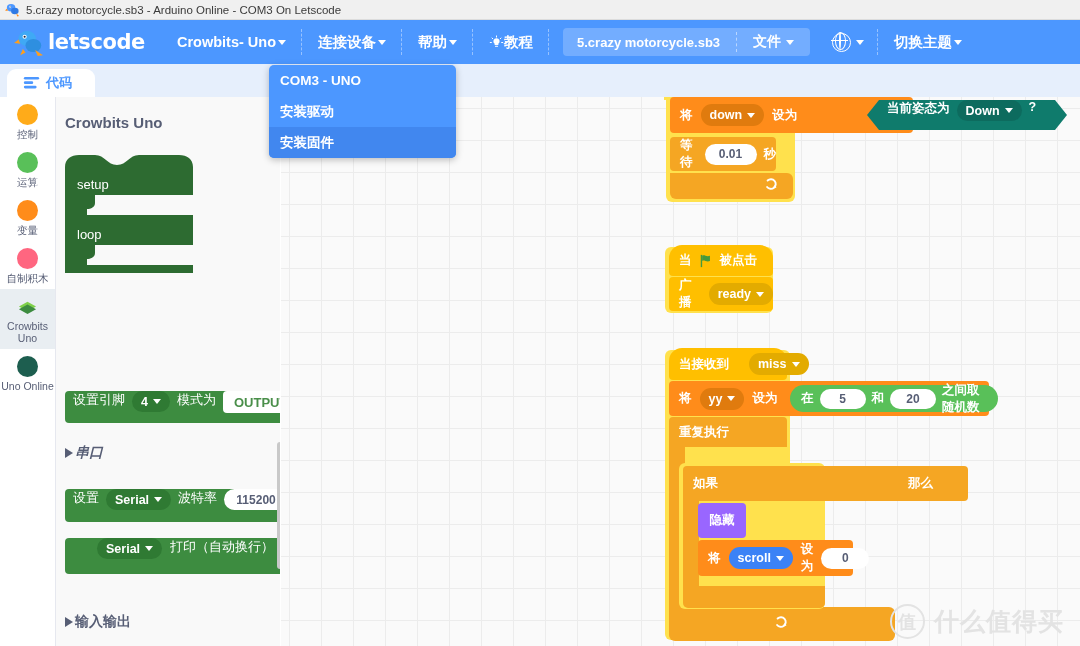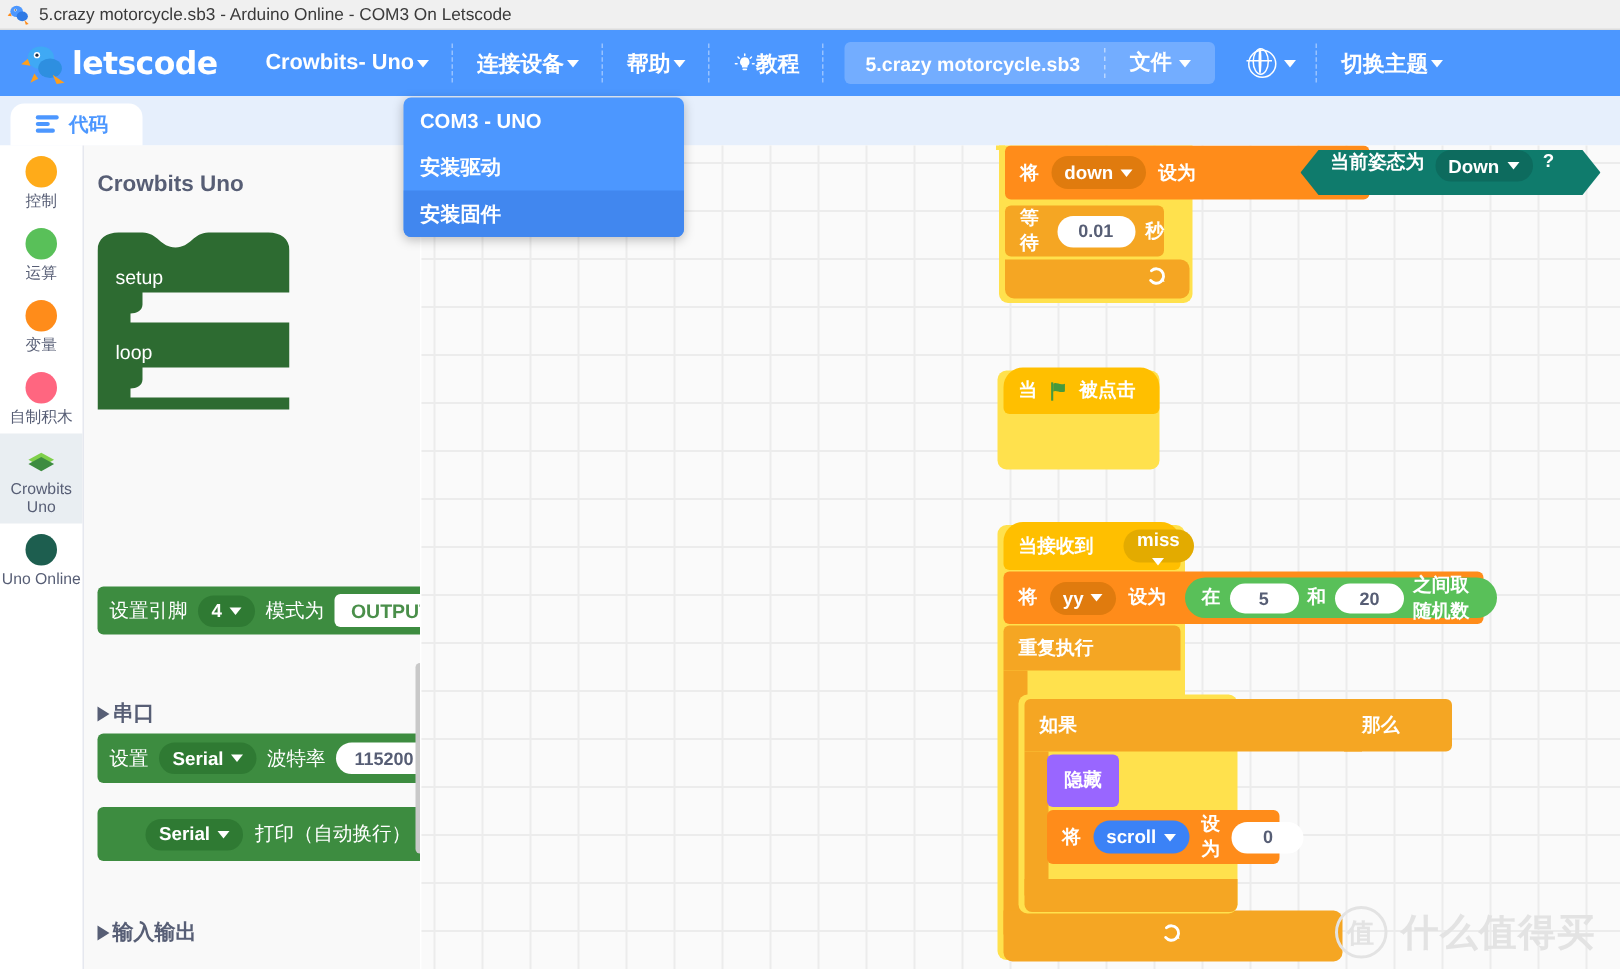--- a/index.html
+++ b/index.html
@@ -79,21 +79,21 @@
   .cat .lbl{font-size:10.5px;color:#575e75;line-height:12px;text-align:center;}
 
   
   .palette{position:absolute;left:56px;top:97px;width:224px;height:549px;background:#f9f9f9;overflow:hidden;}
   .pal-title{font-size:15px;font-weight:bold;color:#575e75;padding:17px 0 0 9px;}
   .pal-sect{font-size:14px;font-weight:bold;color:#575e75;padding:6px 0 0 9px;display:flex;align-items:center;gap:2px;}
   .tri{display:inline-block;width:0;height:0;border-top:5px solid transparent;border-bottom:5px solid transparent;border-left:8px solid #575e75;}
   .pal-scroll{position:absolute;left:221px;top:53px;width:6px;height:184px;border-radius:3px;background:#c9c9c9;}
 
   
-  .blk{position:absolute;display:flex;align-items:center;box-sizing:border-box;color:#fff;white-space:nowrap;}
+  .blk{position:absolute;display:flex;box-sizing:border-box;color:#fff;white-space:nowrap;}
   .green{background:#3d8c40;}
   .blk-lbl{font-size:13px;color:#fff;font-weight:normal;}
   .drop-oval{
     display:inline-flex;align-items:center;gap:5px;height:21px;padding:0 9px;border-radius:11px;
     font-size:12.5px;font-weight:bold;color:#fff;
   }
   .drop-oval .dcaret{width:0;height:0;border-left:4.5px solid transparent;border-right:4.5px solid transparent;border-top:5px solid #fff;}
   .white-oval{
     display:inline-flex;align-items:center;justify-content:center;height:21px;min-width:34px;padding:0 9px;
     border-radius:11px;background:#fff;font-size:12px;color:#575e75;font-weight:bold;
@@ -311,21 +311,21 @@
     <div class="blk green" style="left:9px;top:294px;width:224px;height:32px;border-radius:4px;padding:0 8px;gap:7px;">
       <span class="blk-lbl">设置引脚</span>
       <span class="drop-oval" style="background:#2f7a33;">
         <span>4</span>
         <i class="dcaret"></i>
       </span>
       <span class="blk-lbl">模式为</span>
       <span class="txt-pill">OUTPUT</span>
     </div>
 
-    <div class="pal-sect" style="position:absolute;left:0;top:364px;">
+    <div class="pal-sect" style="position:absolute;left:0;top:341px;font-style:italic;">
       <i class="tri"></i>
       <span>串口</span>
     </div>
 
     <div class="blk green" style="left:9px;top:392px;width:224px;height:33px;border-radius:4px;padding:0 8px;gap:7px;">
       <span class="blk-lbl">设置</span>
       <span class="drop-oval" style="background:#2f7a33;">
         <span>Serial</span>
         <i class="dcaret"></i>
       </span>
@@ -400,27 +400,34 @@
       <span class="sb-lbl">当</span>
       <span class="flagicon">
         <svg viewBox="0 0 16 16" width="14" height="14">
           <rect x="2" y="1" width="1.6" height="14" fill="#45993d"></rect>
           <path d="M3.6 2 C6 0.5 8.5 3.5 12.5 2 L12.5 8 C8.5 9.5 6 6.5 3.6 8 Z" fill="#45993d"></path>
         </svg>
       </span>
       <span class="sb-lbl">被点击</span>
     </div>
 
+    <div class="sb yellow" style="left:388px;top:180px;width:104px;height:34px;border-radius:4px;display:flex;align-items:center;padding-left:10px;gap:7px;">
+      <span class="sb-lbl">广播</span>
+      <span class="drop-oval" style="background:#e3ab00;height:22px;">
+        <span>ready</span>
+        <i class="dcaret"></i>
+      </span>
+    </div>
 
     <div class="sb" style="left:384px;top:253px;width:125px;height:290px;background:#ffe14d;border-radius:6px;"></div>
 
     <div class="sb yellow" style="left:388px;top:251px;width:118px;height:32px;border-radius:13px 13px 4px 4px;display:flex;align-items:center;padding-left:10px;gap:6px;">
       <span class="sb-lbl">当接收到</span>
     </div>
-    <div class="drop-oval" style="position:absolute;left:468px;top:256px;background:#e3ab00;height:22px;z-index:4;flex-direction:column;">
+    <div class="drop-oval" style="position:absolute;left:468px;top:256px;background:#e3ab00;height:22px;z-index:4;">
       <span>miss</span>
       <i class="dcaret"></i>
     </div>
 
     <div class="sb orange" style="left:388px;top:284px;width:320px;height:35px;border-radius:4px;display:flex;align-items:center;padding-left:10px;gap:8px;">
       <span class="sb-lbl">将</span>
       <span class="drop-oval" style="background:#e07b0e;height:22px;">
         <span>yy</span>
         <i class="dcaret"></i>
       </span>

